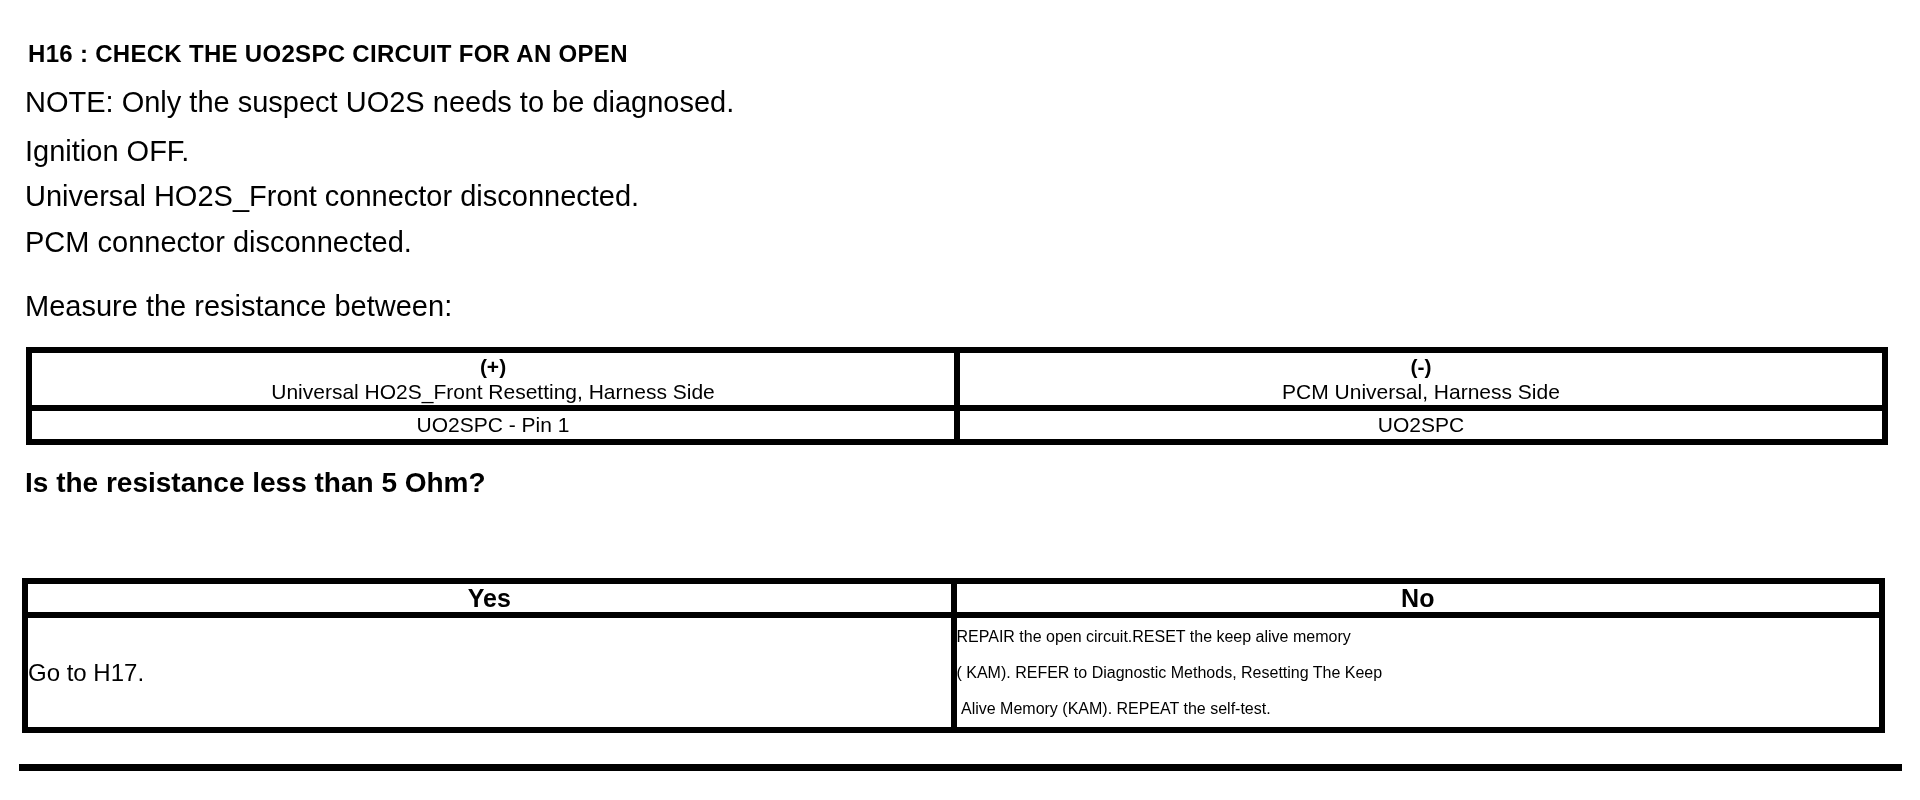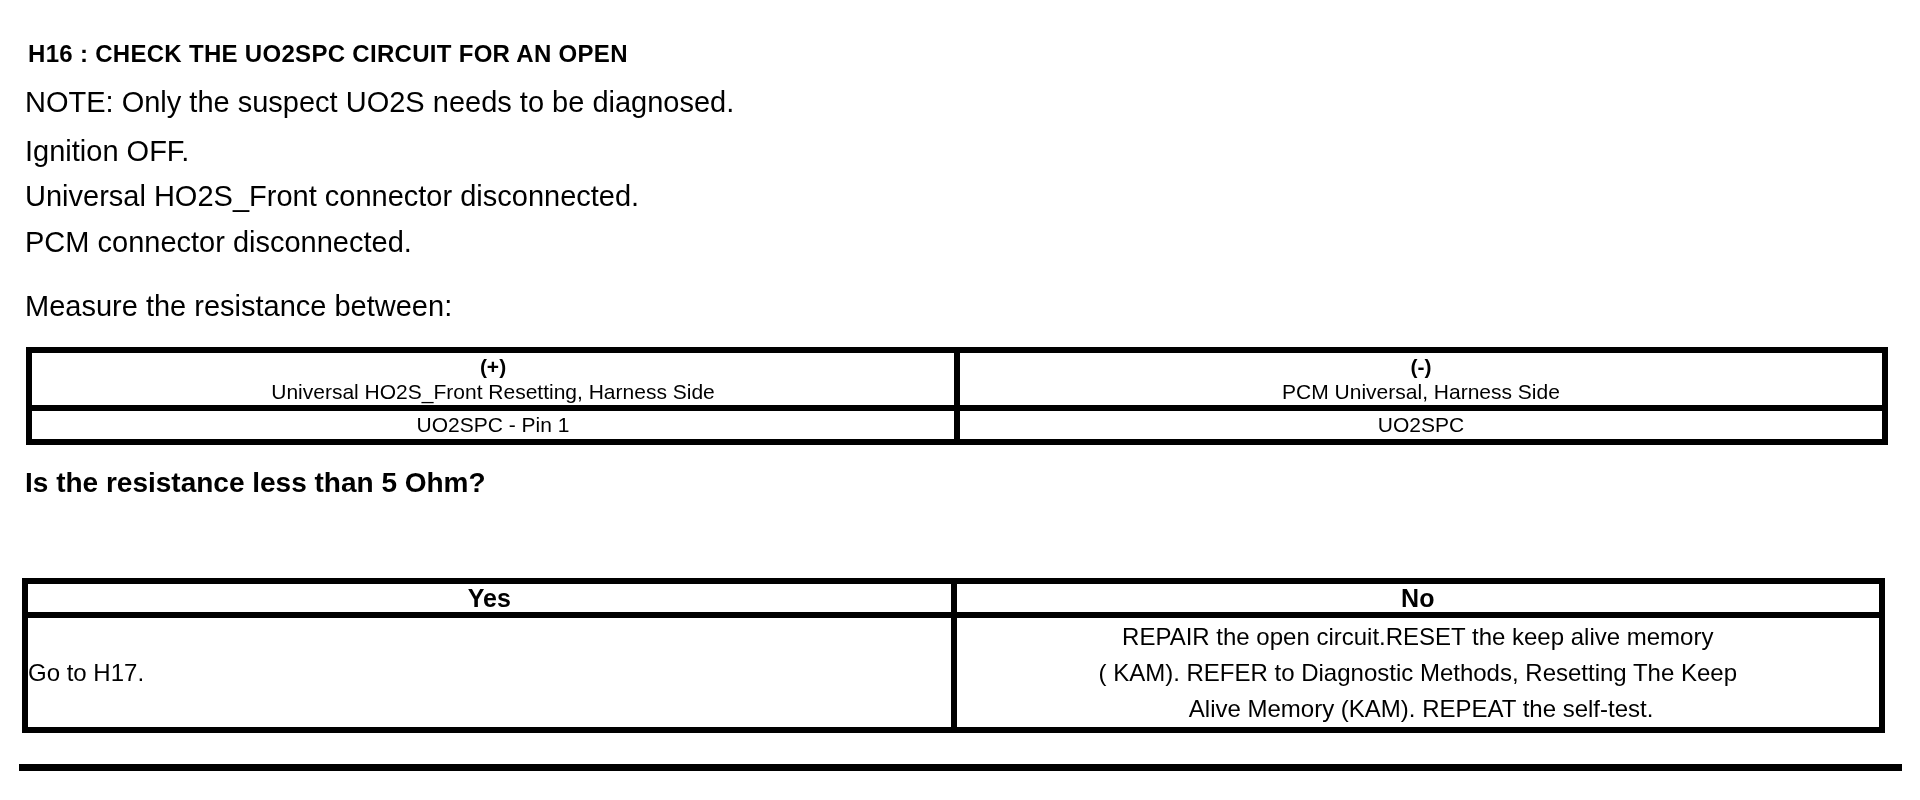--- a/index.html
+++ b/index.html
@@ -66,21 +66,21 @@
     overflow:hidden;
   }
   .decision-table col{width:50%;}
   .decision-table th{
     font-size:25px;font-weight:700;text-align:center;height:28px;line-height:28px;
   }
   .yes-cell{
     font-size:24px;text-align:left;height:109px;
   }
   .no-cell{
-    font-size:24px;text-align:center;vertical-align:top;
+    font-size:16px;text-align:left;vertical-align:top;
     padding:1px 4px 0 5px;height:109px;
   }
   .no-line{
     display:block;
     white-space:pre-wrap;
     line-height:36px;
   }
   .bottom-rule{
     left:19px;top:764px;width:1883px;height:7px;
     background:#000000;

